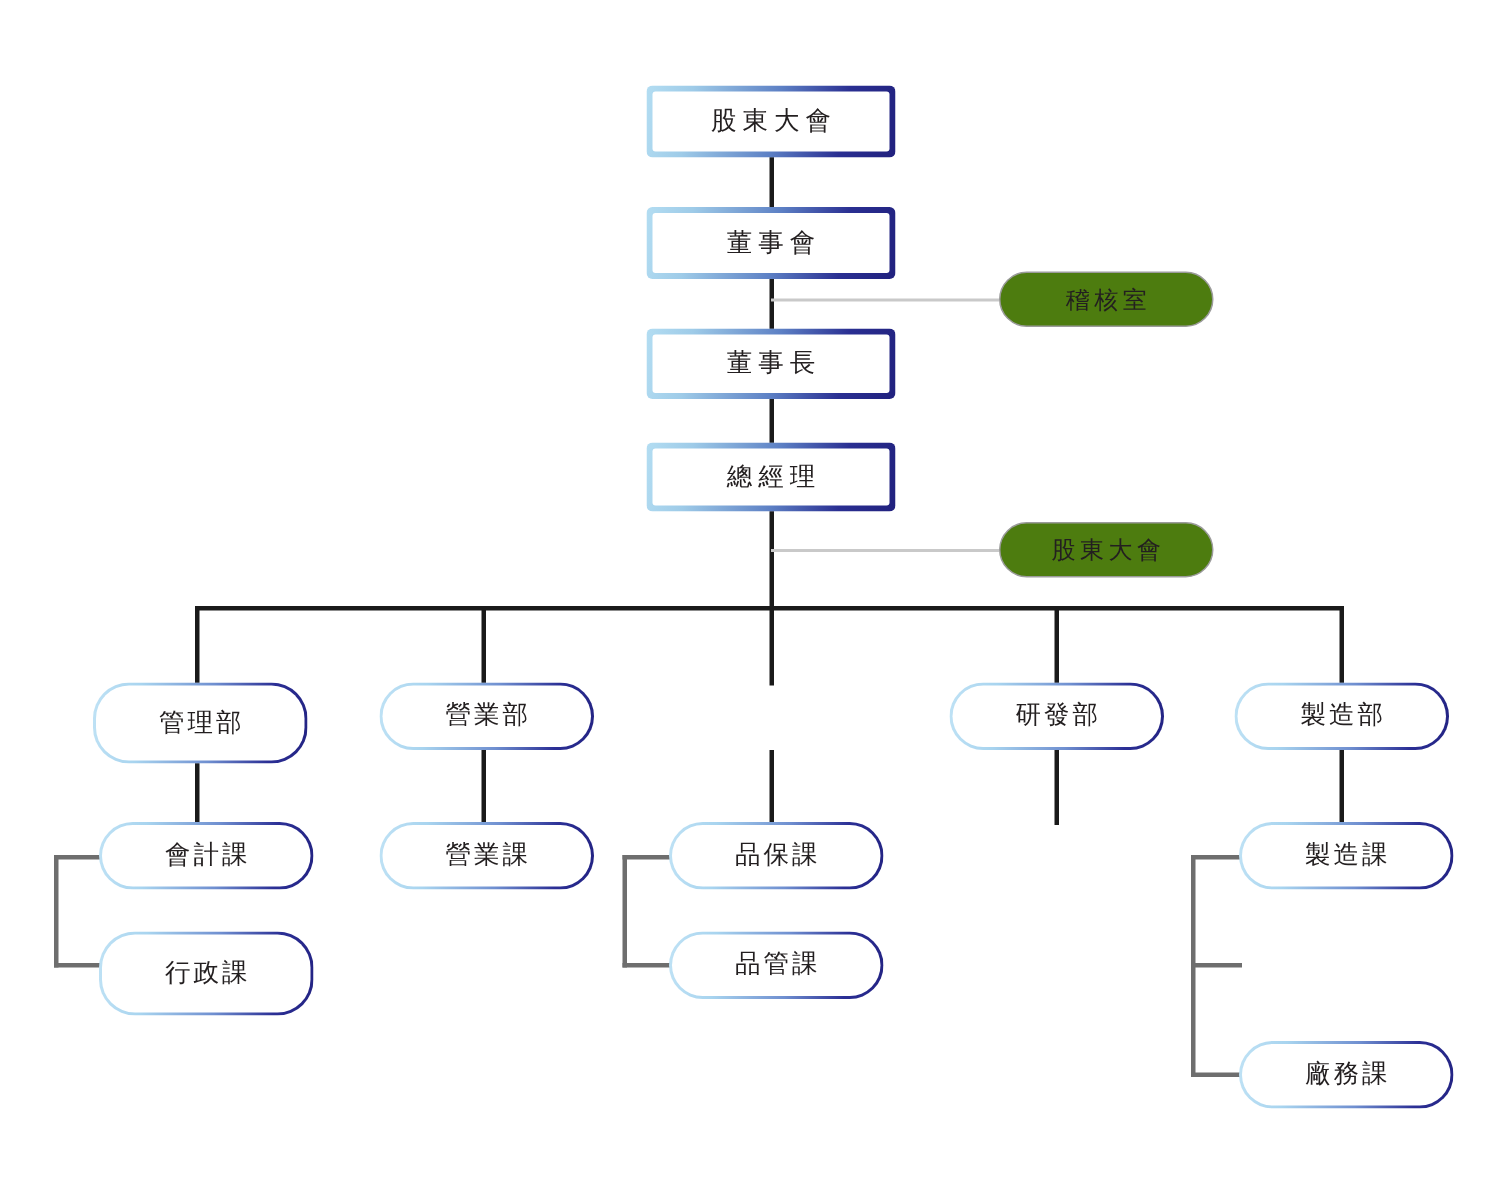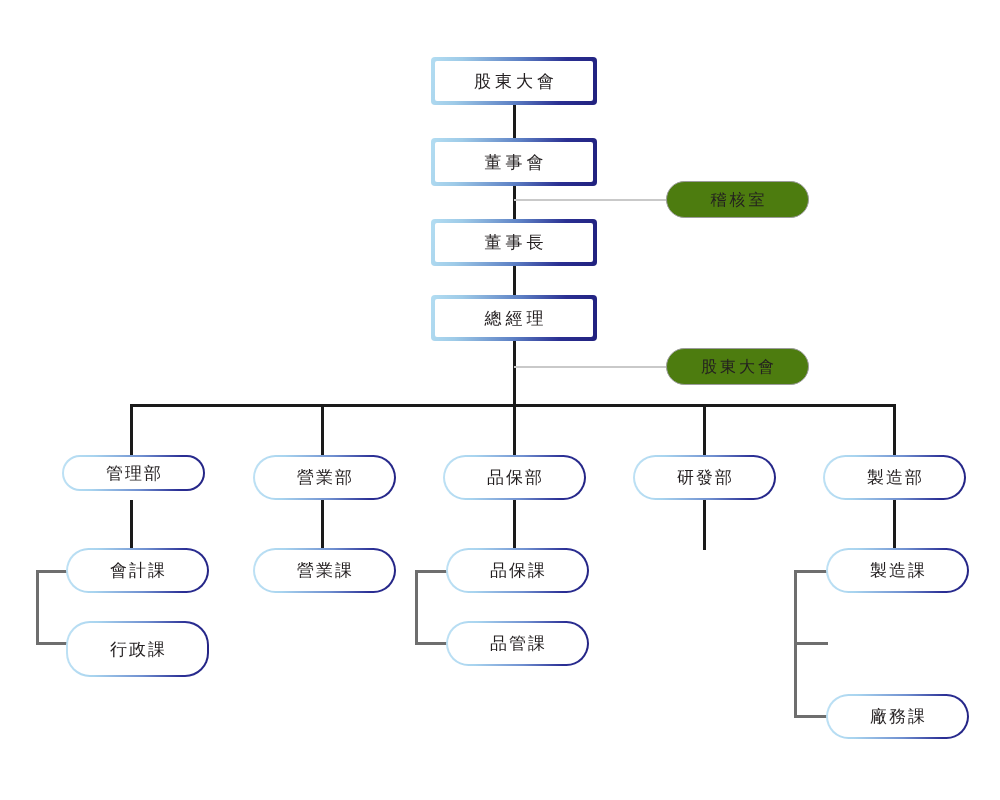--- a/index.html
+++ b/index.html
@@ -165,37 +165,32 @@
   </div>
 
   <div class="node staff" style="left:666px; top:181px; width:143px; height:37px;">
     <span class="label">稽核室</span>
   </div>
 
   <div class="node staff" style="left:666px; top:348px; width:143px; height:37px;">
     <span class="label">股東大會</span>
   </div>
 
-  <div class="node pill" style="left:62px; top:455px; width:143px; height:36px;align-items:flex-end;">
+  <div class="node pill" style="left:62px; top:455px; width:143px; height:54px;align-items:flex-end;">
     <div class="inner">
       <span class="label">管理部</span>
     </div>
   </div>
 
   <div class="node pill" style="left:253px; top:455px; width:143px; height:45px;">
     <div class="inner">
       <span class="label">營業部</span>
     </div>
   </div>
 
-  <div class="node pill" style="left:443px; top:455px; width:143px; height:45px;">
-    <div class="inner">
-      <span class="label">品保部</span>
-    </div>
-  </div>
 
   <div class="node pill" style="left:633px; top:455px; width:143px; height:45px;align-items:center;">
     <div class="inner">
       <span class="label">研發部</span>
     </div>
   </div>
 
   <div class="node pill" style="left:823px; top:455px; width:143px; height:45px;">
     <div class="inner">
       <span class="label">製造部</span>

